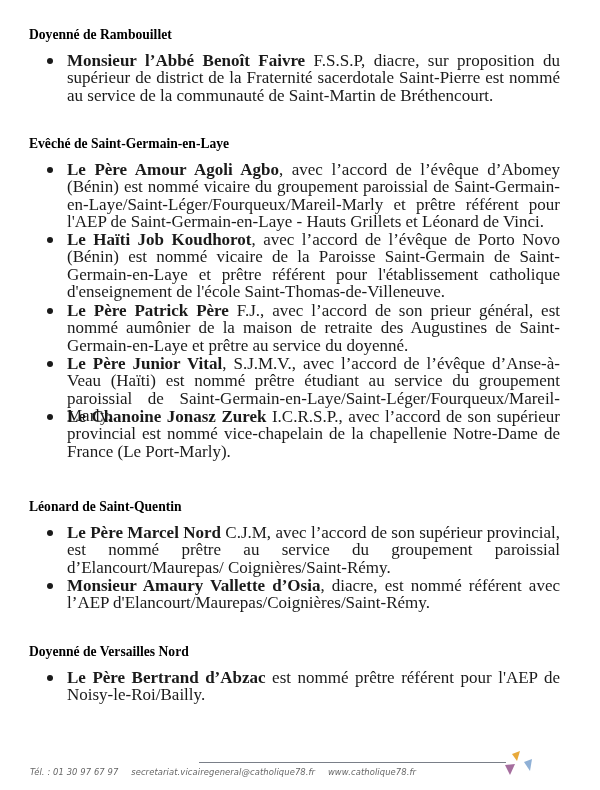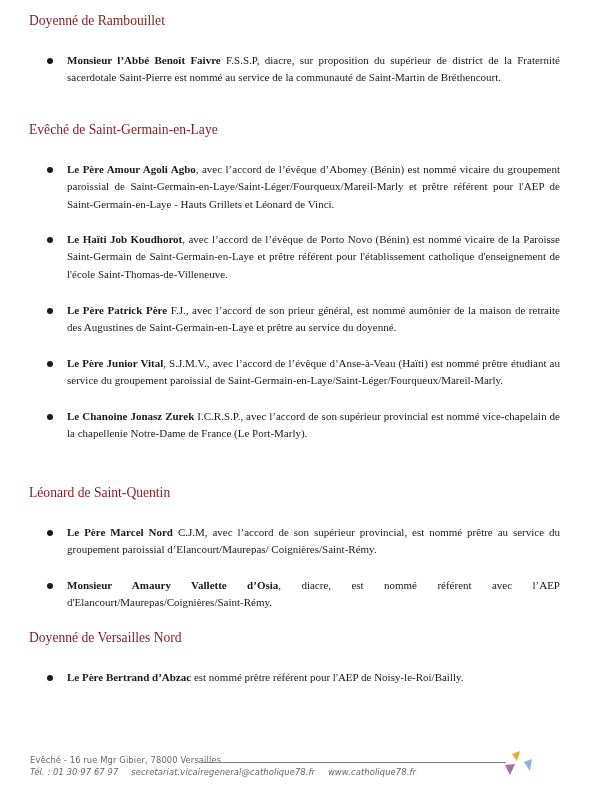--- a/index.html
+++ b/index.html
@@ -22,24 +22,25 @@
     }
     .section {
       position: absolute;
       left: 0;
       width: 600px;
     }
     .section-title {
       position: absolute;
       left: 29px;
       font-size: 13.6px;
-      font-weight: normal;
+      font-weight: bold;
       line-height: 17px;
-      color: #7f1d1d;
+      color: #000000;
       white-space: nowrap;
+      margin-top: 14px;
     }
     .entry-list {
       position: absolute;
       left: 0;
       width: 600px;
       list-style: none;
     }
     .entry {
       position: absolute;
       left: 0;
@@ -51,21 +52,21 @@
       top: 6px;
       width: 6px;
       height: 6px;
       border-radius: 50%;
       background: #1a1a1a;
     }
     .entry-text {
       position: absolute;
       left: 67px;
       width: 493px;
-      font-size: 11px;
+      font-size: 17px;
       line-height: 17.3px;
       text-align: justify;
       hyphens: manual;
       color: #1a1a1a;
     }
     .entry-text .name {
       font-weight: bold;
     }
     
     .footer {
@@ -162,21 +163,20 @@
     <div class="section-title" style="top:629px;">Doyenné de Versailles Nord</div>
     <ul class="entry-list">
       <li class="entry" style="top:669px;">
         <span class="bullet"></span>
         <p class="entry-text"><span class="name">Le Père Bertrand d’Abzac</span><span> est nommé prêtre référent pour l'AEP de Noisy-le-Roi/Bailly.</span></p>
       </li>
     </ul>
   </div>
 
   <div class="footer">
-    <div class="footer-line1">Evêché - 16 rue Mgr Gibier, 78000 Versailles</div>
     <div class="footer-rule"></div>
     <div class="footer-line2">
       <span>Tél. : 01 30 97 67 97</span>
       <span>secretariat.vicairegeneral@catholique78.fr</span>
       <span>www.catholique78.fr</span>
     </div>
     <svg class="logo" viewBox="0 0 40 40">
       <polygon points="12,6 20,3 17,13" fill="#e8a93a"></polygon>
       <polygon points="24,14 32,11 30,23" fill="#8fb0d6"></polygon>
       <polygon points="5,17 15,16 10,27" fill="#a56e9e"></polygon>

